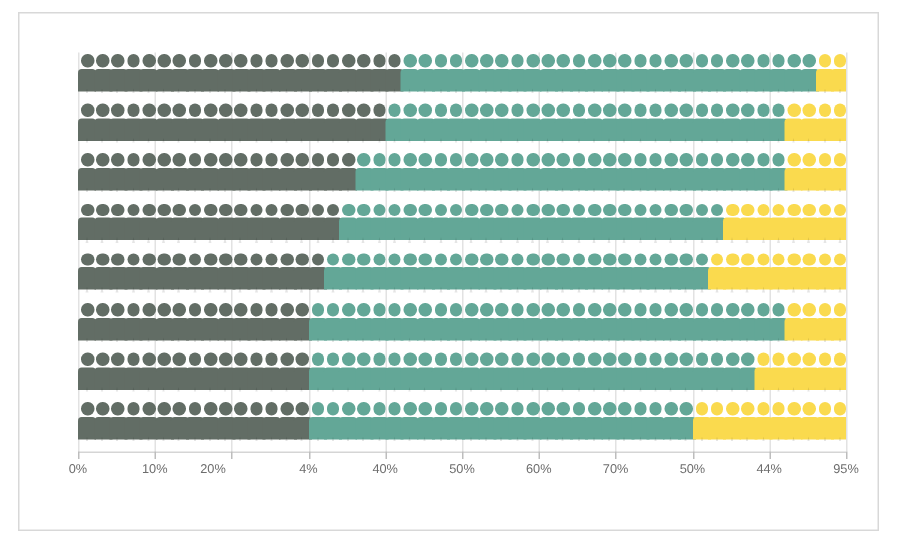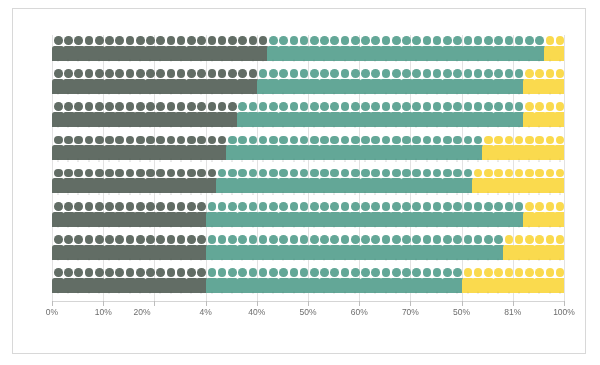--- a/index.html
+++ b/index.html
@@ -2589,21 +2589,21 @@
       <div class="ticklabel" style="left: 204.8px;">40%</div>
       <div class="tick" style="left: 256px;"></div>
       <div class="ticklabel" style="left: 256px;">50%</div>
       <div class="tick" style="left: 307.2px;"></div>
       <div class="ticklabel" style="left: 307.2px;">60%</div>
       <div class="tick" style="left: 358.4px;"></div>
       <div class="ticklabel" style="left: 358.4px;">70%</div>
       <div class="tick" style="left: 409.6px;"></div>
       <div class="ticklabel" style="left: 409.6px;">50%</div>
       <div class="tick" style="left: 460.8px;"></div>
-      <div class="ticklabel" style="left: 460.8px;">81%</div>
+      <div class="ticklabel" style="left: 460.8px;">44%</div>
       <div class="tick" style="left: 512px;"></div>
-      <div class="ticklabel" style="left: 512px;">100%</div>
+      <div class="ticklabel" style="left: 512px;">95%</div>
     </div>
 
   <div id="legend">
     </div>
 
 </div>
 
 </body></html>

